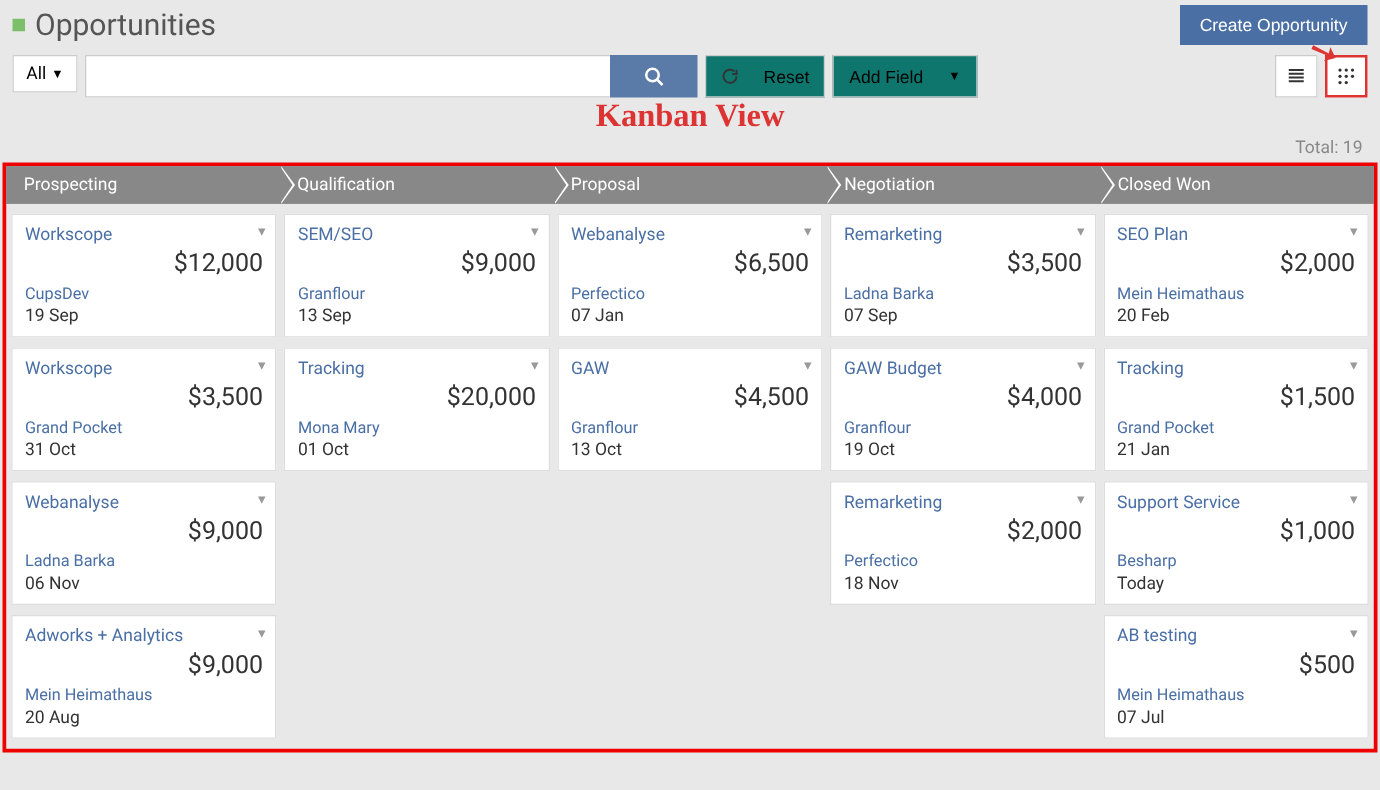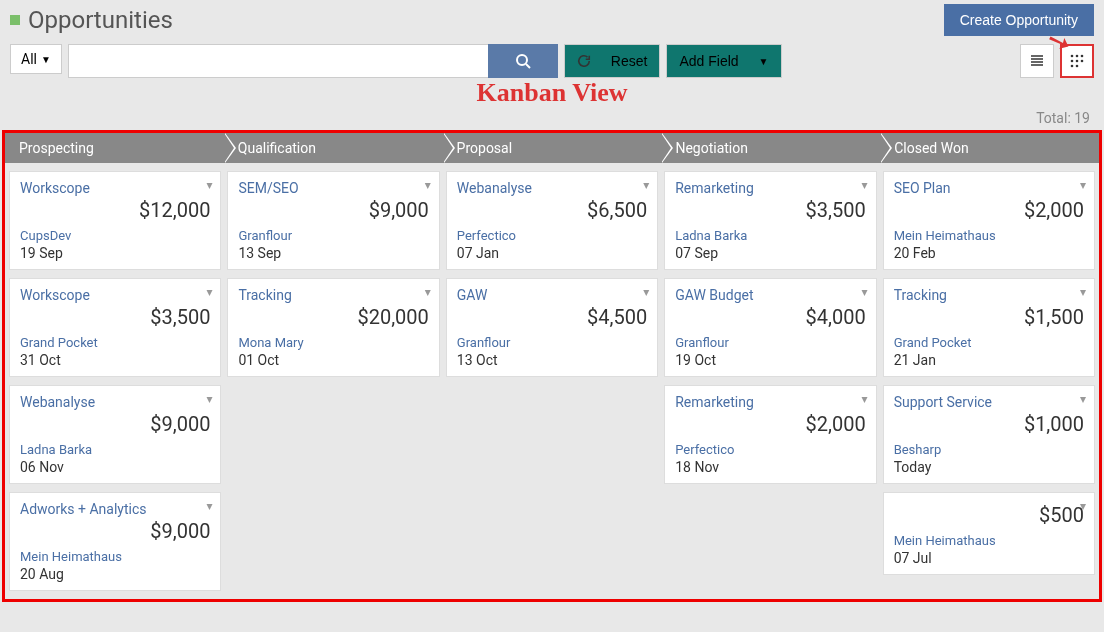--- a/index.html
+++ b/index.html
@@ -219,19 +219,20 @@
         </div>
         <div class="card">
           <span class="menu">▾</span>
           <div class="name">Support Service</div>
           <div class="amount">$1,000</div>
           <div class="account">Besharp</div>
           <div class="date">Today</div>
         </div>
         <div class="card">
           <span class="menu">▾</span>
+          <div class="name">AB testing</div>
           <div class="amount">$500</div>
           <div class="account">Mein Heimathaus</div>
           <div class="date">07 Jul</div>
         </div>
       </div>
     </div>
 </div>
 
 </body></html>

